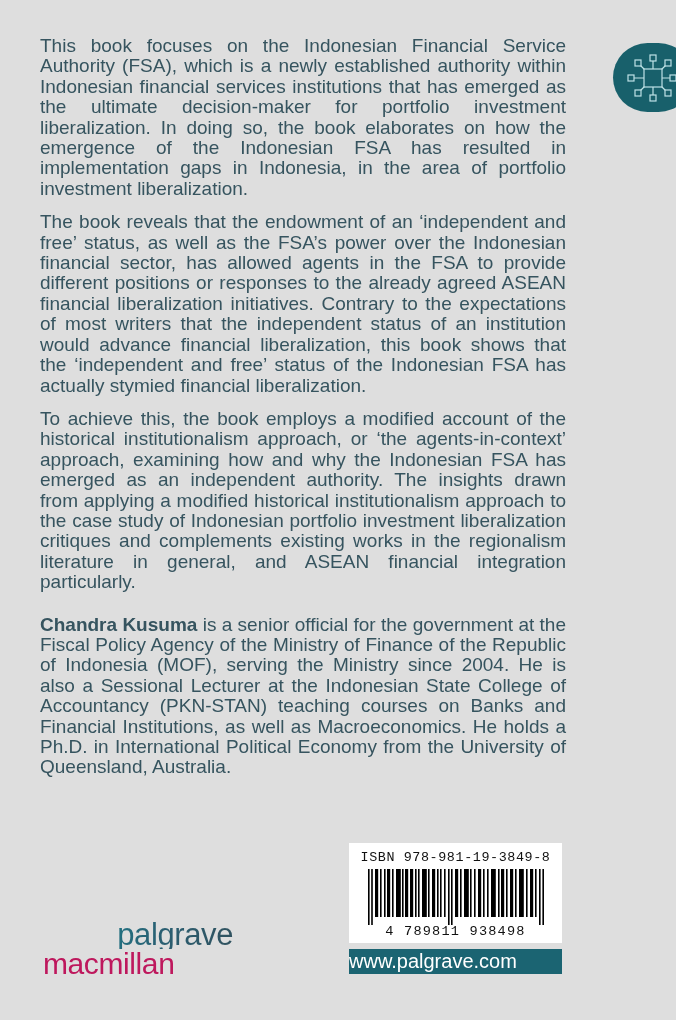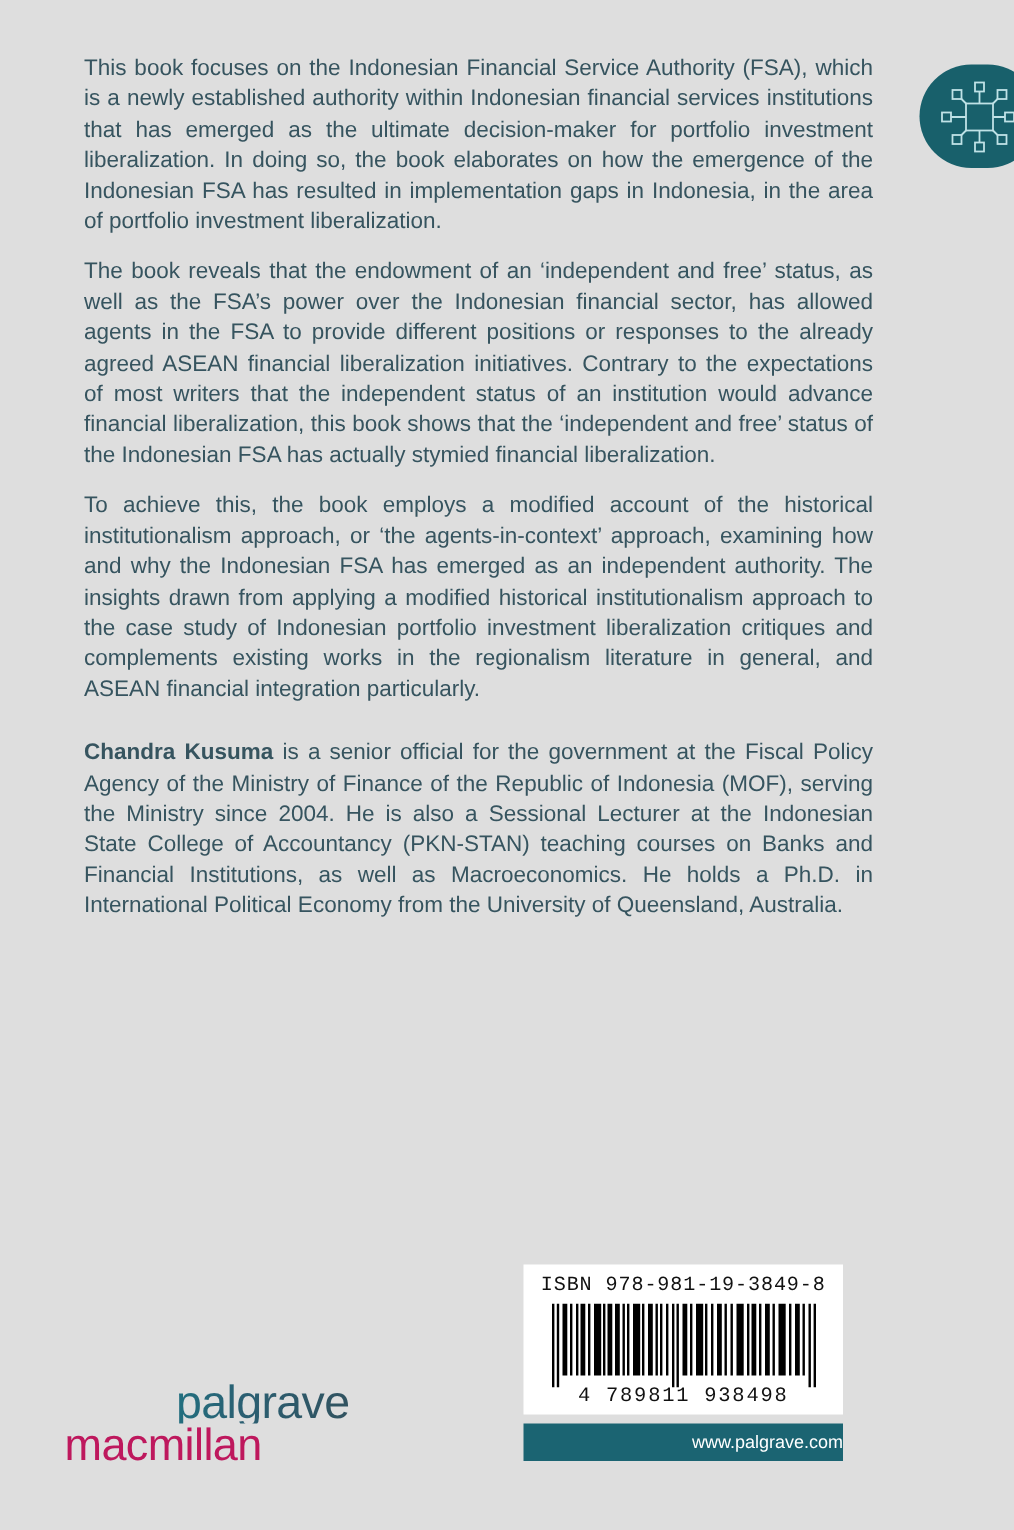--- a/index.html
+++ b/index.html
@@ -32,25 +32,24 @@
     top: 9px;
   }
 
   
   .blurb {
     position: absolute;
     left: 40px;
     top: 36px;
     width: 526px;
     color: #36545f;
-    font-size: 15px;
+    font-size: 19px;
     line-height: 20.4px;
     text-align: justify;
     text-justify: inter-word;
-    margin-left: 16px;
   }
   .blurb p {
     margin: 0 0 13px 0;
   }
   .blurb p:last-child {
     margin-bottom: 0;
   }
   .bio {
     margin-top: 22px !important;
   }
@@ -118,23 +117,23 @@
     color: #111111;
     margin-top: -1px;
     letter-spacing: 1.2px;
     white-space: nowrap;
   }
   .web-bar {
     margin-top: 6px;
     background: #1b6472;
     height: 25px;
     line-height: 25px;
-    text-align: right;
+    text-align: left;
     color: #ffffff;
-    font-size: 12px;
+    font-size: 20px;
   }
 </style>
 </head>
 <body>
 
 <div class="emblem">
   <span>
     <svg width="56" height="52" viewBox="0 0 56 52" fill="none" stroke="#bfe2e6" stroke-width="1.2">
 
       <line x1="28" y1="26" x2="28" y2="6"></line>

